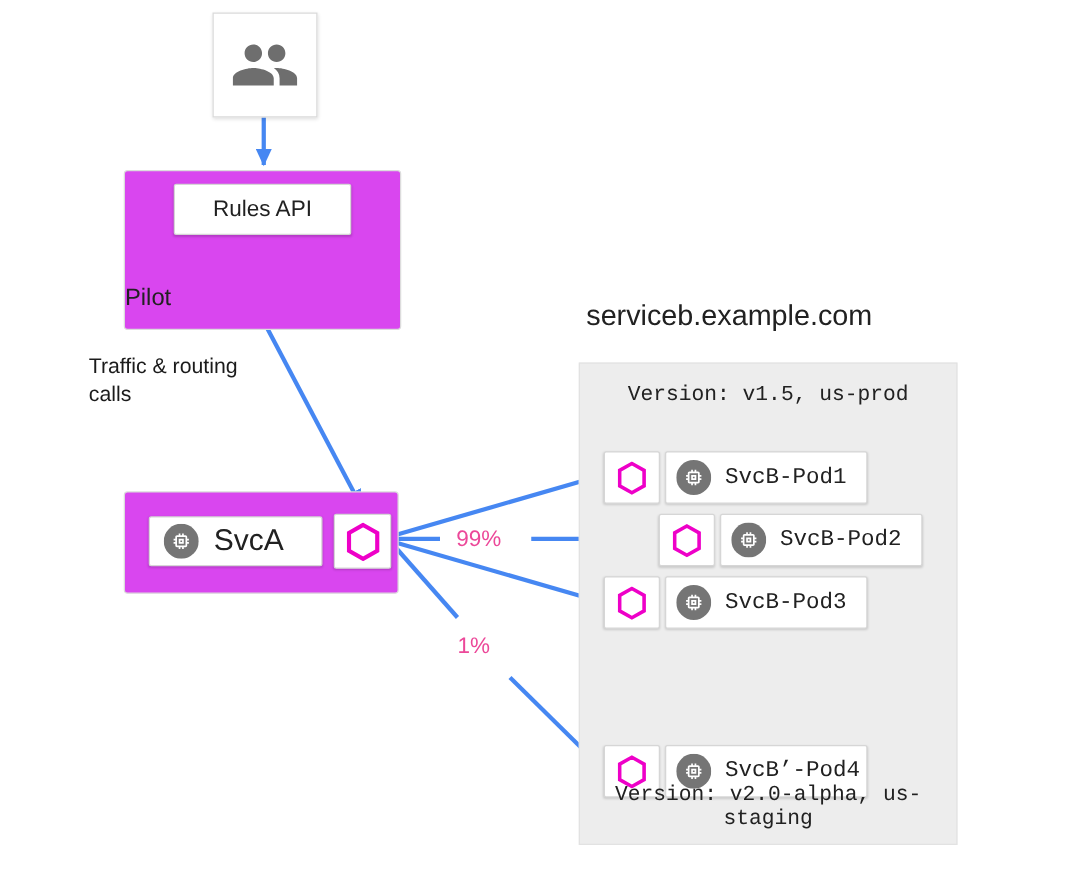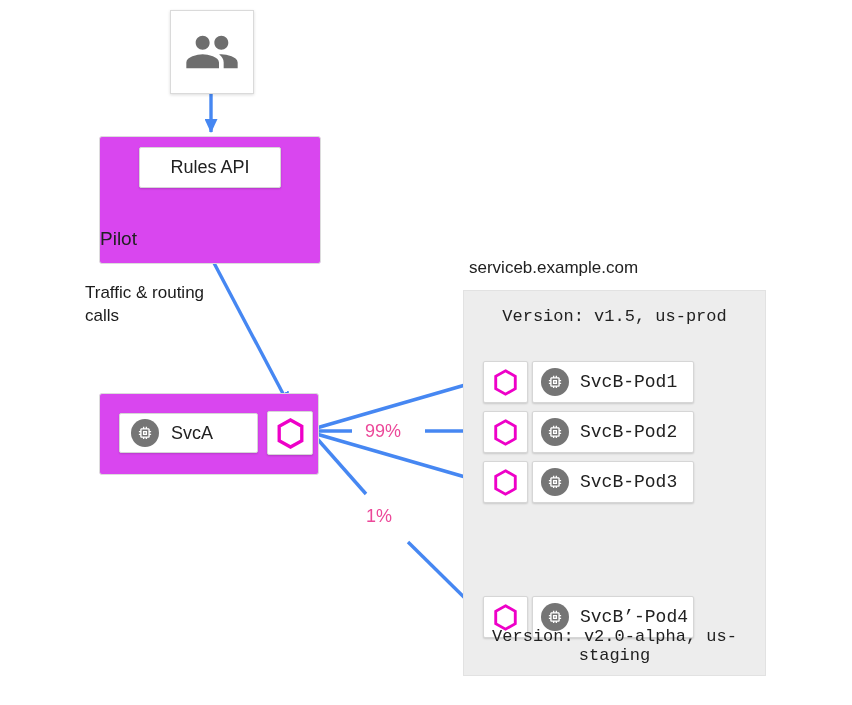--- a/index.html
+++ b/index.html
@@ -23,58 +23,58 @@
   .rules-api{
     position:absolute;left:39px;top:10px;width:140px;height:39px;background:#fff;
     border:1px solid #d6d6d6;box-shadow:0 1px 2px rgba(0,0,0,.18);border-radius:2px;
     display:flex;align-items:center;justify-content:center;font-size:18px;
   }
   .pilot-label{
     position:absolute;left:0;bottom:13px;width:100%;font-size:19px;
   }
 
   .note{position:absolute;font-size:17px;line-height:23px;color:#1b1b1b;}
-  .traffic-note{left:71px;top:281px;margin-left:14px;}
+  .traffic-note{left:71px;top:281px;}
   .svca-note{left:71px;top:502px;}
 
   .svca-group{left:99px;top:393px;width:218px;height:80px;}
   .svca-box{
     position:absolute;left:19px;top:19px;width:139px;height:40px;background:#fff;
     border:1px solid #d6d6d6;border-radius:2px;box-shadow:0 1px 2px rgba(0,0,0,.15);
     display:flex;align-items:center;gap:12px;padding-left:11px;box-sizing:border-box;
-    font-size:18px;
+    font-size:24px;
   }
   .sidecar-box{
     position:absolute;left:167px;top:17px;width:44px;height:42px;background:#fff;
     border:1px solid #d6d6d6;border-radius:2px;box-shadow:0 1px 2px rgba(0,0,0,.18);
     display:flex;align-items:center;justify-content:center;
   }
 
-  .serviceb-title{position:absolute;left:469px;top:257px;font-size:17px;line-height:21px;}
+  .serviceb-title{position:absolute;left:469px;top:242px;font-size:23px;line-height:21px;}
   .serviceb-panel{
     position:absolute;left:463px;top:290px;width:303px;height:386px;
     background:#ededed;border:1px solid #e2e2e2;box-sizing:border-box;font-family:Liberation Mono, monospace;
   }
   .version-line{position:absolute;left:0;width:100%;text-align:center;font-size:17px;}
   .version-top{top:16px;}
   .version-bottom{bottom:10px;}
 
   .pod-row{position:absolute;left:19px;display:flex;}
   .hex-box{
     width:45px;height:42px;background:#fff;border:1px solid #d6d6d6;border-radius:2px;
     box-shadow:0 1px 2px rgba(0,0,0,.15);display:flex;align-items:center;justify-content:center;
     box-sizing:border-box;
   }
   .pod-box{
     margin-left:4px;width:162px;height:42px;background:#fff;border:1px solid #d6d6d6;
     border-radius:2px;box-shadow:0 1px 2px rgba(0,0,0,.15);
     display:flex;align-items:center;gap:11px;padding-left:8px;box-sizing:border-box;
     font-size:18px;
   }
-  .row-1{top:70px;} .row-2{top:120px;} .row-3{top:170px;} .row-4{top:305px;}
+  .row-1{top:70px;} .row-2{top:120px;margin-left:44px;} .row-3{top:170px;} .row-4{top:305px;}
 
   .pct{position:absolute;font-size:18px;color:#ec4899;background:#fff;padding:1px 3px;}
   .pct-99{left:362px;top:420px;}
   .pct-1{left:363px;top:505px;}
 </style>
 </head>
 <body>
 
 <div class="canvas">
 

